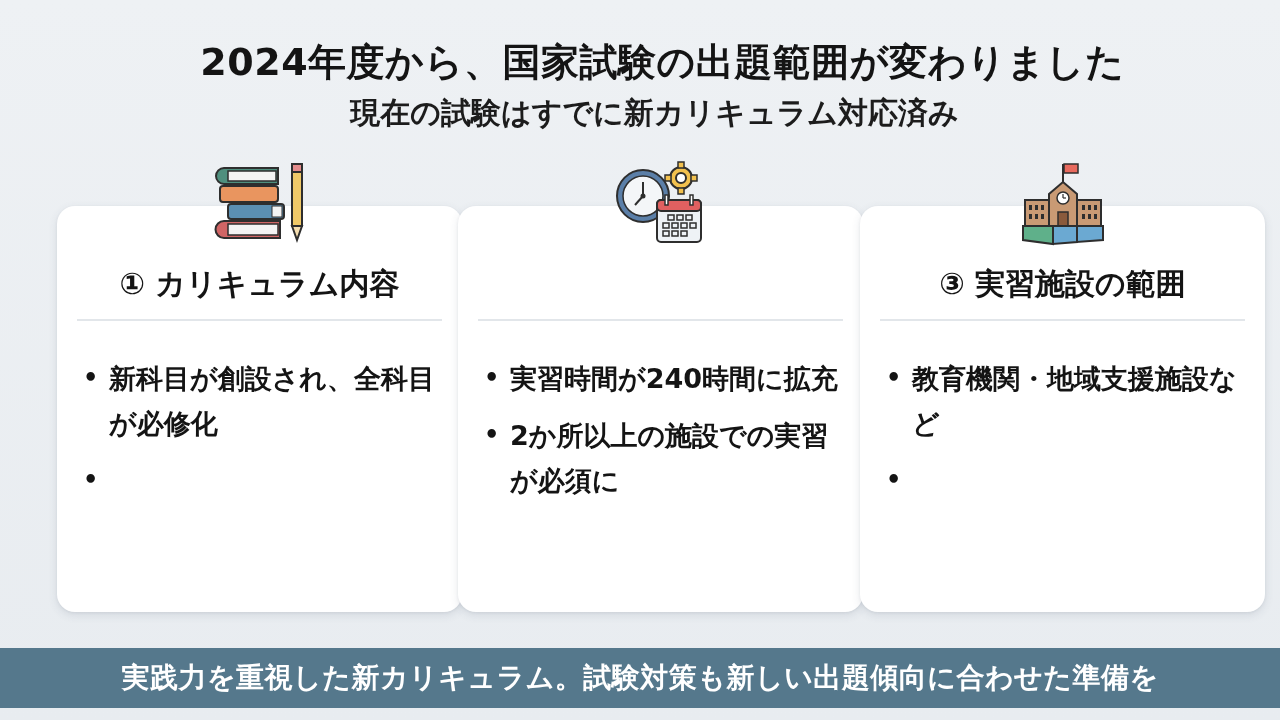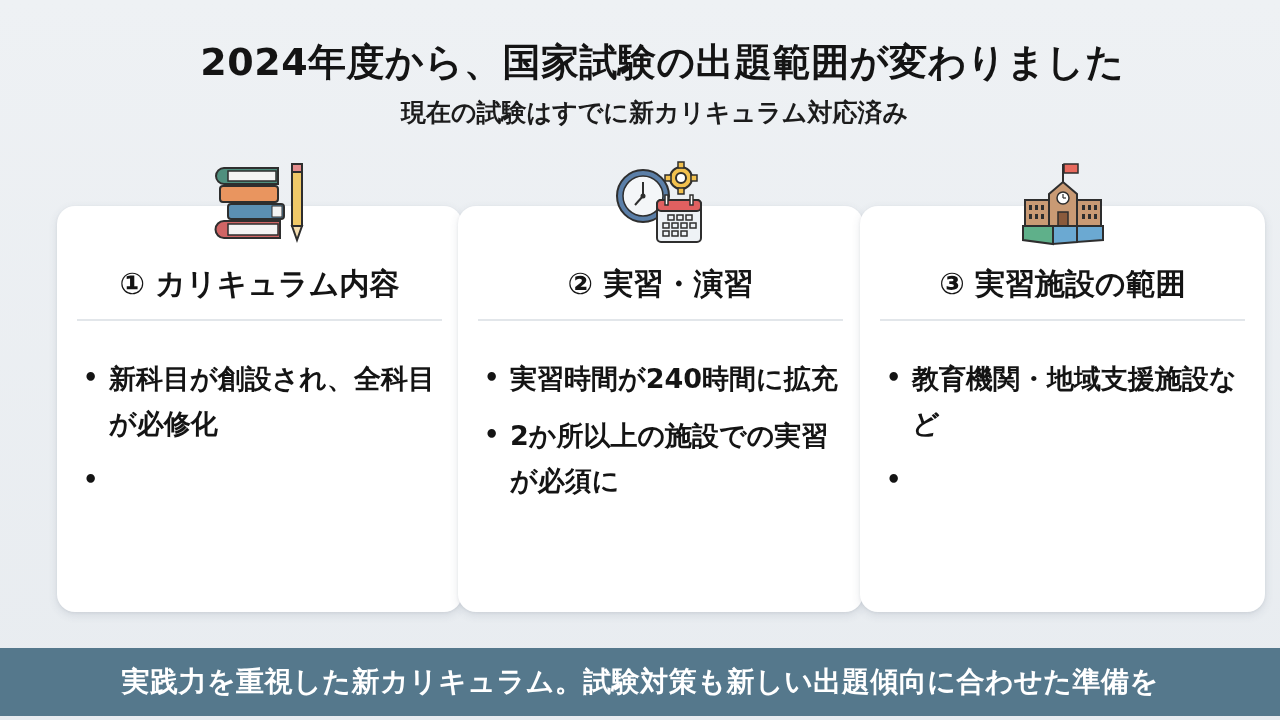--- a/index.html
+++ b/index.html
@@ -8,38 +8,38 @@
     background: linear-gradient(180deg, #eef1f4 0%, #e8ecf0 100%);
     font-family: "DejaVu Sans", "Liberation Sans", sans-serif;
     color:#141414;
   }
   .title {
     position:absolute; left:0; right:0; top:38px; text-align:center;
     font-size:38px; font-weight:bold; letter-spacing:0.5px; line-height:48px;padding-left:45px;
   }
   .subtitle {
     position:absolute; left:0; right:0; top:96px; text-align:center;
-    font-size:25px; font-weight:bold; line-height:34px; color:#1c1c1c;padding-left:29px;
+    font-size:30px; font-weight:bold; line-height:34px; color:#1c1c1c;padding-left:29px;
   }
   .card {
     position:absolute; top:206px; width:405px; height:406px;
     background:#ffffff; border-radius:18px;
     box-shadow: 0 3px 10px rgba(60,75,95,0.12), 0 1px 3px rgba(60,75,95,0.08);
   }
   .card-icon { position:absolute; top:-46px; left:50%; transform:translateX(-50%); width:96px; height:88px; }
   .card-title {
     position:absolute; top:58px; left:0; right:0; text-align:center;
     font-size:30px; font-weight:bold; line-height:40px;
   }
   .divider { position:absolute; top:113px; left:20px; right:20px; height:2px; background:#e2e6ea; }
   .bullets { position:absolute; top:150px; left:26px; right:18px; margin:0; padding:0; list-style:none; }
   .bullet { position:relative; padding-left:26px; font-size:27px; font-weight:bold; line-height:45px; margin-bottom:12px; }
   .bullet-dot { position:absolute; left:0; top:0; font-size:24px; }
   .footer {
-    position:absolute; left:0; right:0; top:648px; height:68px;
+    position:absolute; left:0; right:0; top:648px; height:60px;
     background:#55788c;
     color:#ffffff; font-size:28px; font-weight:bold;
     display:flex; align-items:center; justify-content:center; letter-spacing:0.5px;
   }
 </style>
 </head>
 <body>
 
 <div class="title">2024年度から、国家試験の出題範囲が変わりました</div>
 <div class="subtitle">現在の試験はすでに新カリキュラム対応済み</div>
@@ -109,21 +109,20 @@
         <rect x="50" y="63" width="6" height="5"></rect>
           <rect x="59" y="63" width="6" height="5"></rect>
           <rect x="68" y="63" width="6" height="5"></rect>
           <rect x="77" y="63" width="6" height="5"></rect>
         <rect x="50" y="71" width="6" height="5"></rect>
           <rect x="59" y="71" width="6" height="5"></rect>
           <rect x="68" y="71" width="6" height="5"></rect>
       </g>
     </svg>
   </div>
-  <div class="card-title">② 実習・演習</div>
   <div class="divider"></div>
   <ul class="bullets">
     <li class="bullet">
       <span class="bullet-dot">•</span>
       <span>実習時間が240時間に拡充</span>
     </li>
     <li class="bullet">
       <span class="bullet-dot">•</span>
       <span>2か所以上の施設での実習が必須に</span>
     </li>

